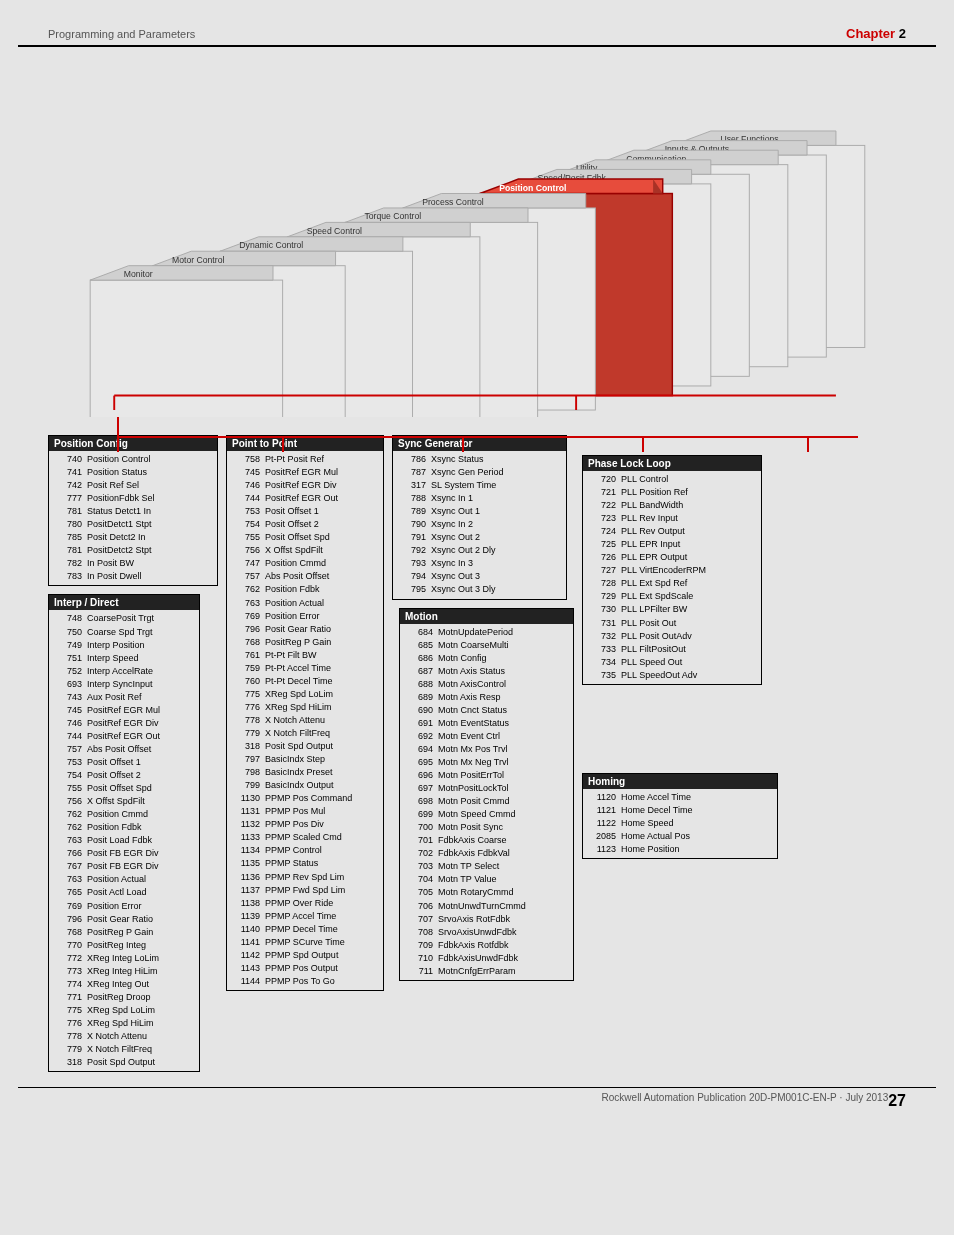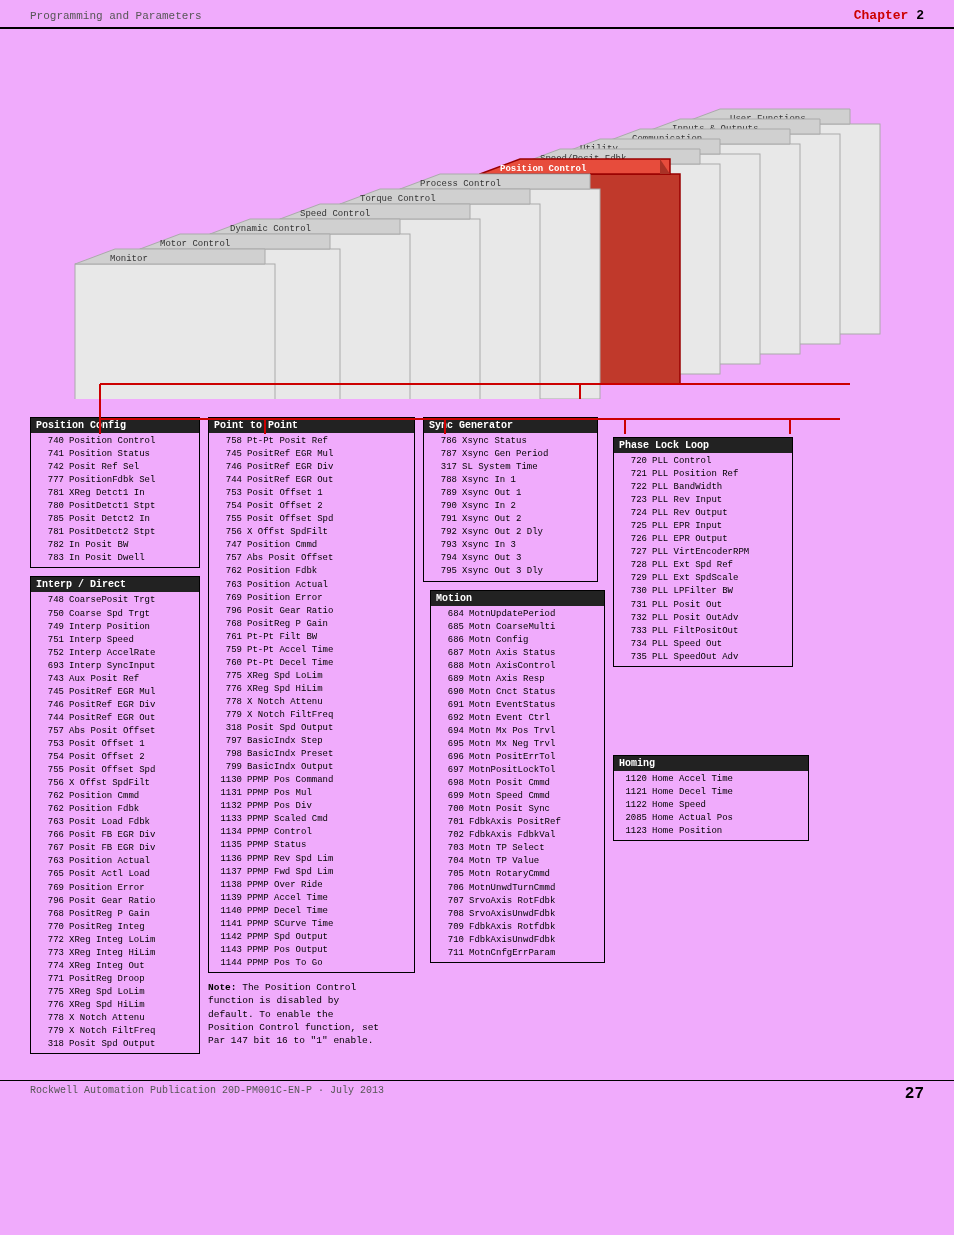--- a/index.html
+++ b/index.html
@@ -8,24 +8,23 @@
       background: #fff;
       width: 954px;
       min-height: 1235px;
       position: relative;
       font-size: 11px;
       color: #000;
     }
     .page {
       width: 954px;
       min-height: 1235px;
-      padding: 0;
+      padding: 18px;
       position: relative;
-      background: #f0abfc;
-      font-family: Liberation Mono, monospace;
+      background: #e5e5e5;
     }
     
     .header {
       display: flex;
       justify-content: space-between;
       align-items: center;
       padding: 8px 30px 4px 30px;
       border-bottom: 2px solid #000;
     }
     .header-left {
@@ -244,21 +243,21 @@
               <div class="param-row">
                 <span class="param-num">742</span>
                 <span class="param-name">Posit Ref Sel</span>
               </div>
               <div class="param-row">
                 <span class="param-num">777</span>
                 <span class="param-name">PositionFdbk Sel</span>
               </div>
               <div class="param-row">
                 <span class="param-num">781</span>
-                <span class="param-name">XReg Detct1 In</span>
+                <span class="param-name">Status Detct1 In</span>
               </div>
               <div class="param-row">
                 <span class="param-num">780</span>
                 <span class="param-name">PositDetct1 Stpt</span>
               </div>
               <div class="param-row">
                 <span class="param-num">785</span>
                 <span class="param-name">Posit Detct2 In</span>
               </div>
               <div class="param-row">
@@ -269,21 +268,21 @@
                 <span class="param-num">782</span>
                 <span class="param-name">In Posit BW</span>
               </div>
               <div class="param-row">
                 <span class="param-num">783</span>
                 <span class="param-name">In Posit Dwell</span>
               </div>
             </div>
         </div>
 
-        <div class="param-table" style="width:170px;">
+        <div class="param-table" style="width:152px;">
           <div class="param-table-header">Interp / Direct</div>
           <div class="param-table-body" id="interp-direct-body">
               <div class="param-row">
                 <span class="param-num">748</span>
                 <span class="param-name">CoarsePosit Trgt</span>
               </div>
               <div class="param-row">
                 <span class="param-num">750</span>
                 <span class="param-name">Coarse Spd Trgt</span>
               </div>
@@ -417,21 +416,21 @@
               </div>
               <div class="param-row">
                 <span class="param-num">318</span>
                 <span class="param-name">Posit Spd Output</span>
               </div>
             </div>
         </div>
       </div>
 
       <div>
-        <div class="param-table" style="width:207px;">
+        <div class="param-table" style="width:158px;">
           <div class="param-table-header">Point to Point</div>
           <div class="param-table-body" id="point-to-point-body">
               <div class="param-row">
                 <span class="param-num">758</span>
                 <span class="param-name">Pt-Pt Posit Ref</span>
               </div>
               <div class="param-row">
                 <span class="param-num">745</span>
                 <span class="param-name">PositRef EGR Mul</span>
               </div>
@@ -587,24 +586,20 @@
                 <span class="param-num">1143</span>
                 <span class="param-name">PPMP Pos Output</span>
               </div>
               <div class="param-row">
                 <span class="param-num">1144</span>
                 <span class="param-name">PPMP Pos To Go</span>
               </div>
             </div>
         </div>
 
-        <div class="note-box" style="width:175px; margin-top:8px;">
-          <strong>Note:</strong>
-          <span> The Position Control function is disabled by default. To enable the Position Control function, set Par 147 bit 16 to "1" enable.</span>
-        </div>
       </div>
 
       <div style="display:flex; flex-direction:column; gap:8px;">
 
         <div class="param-table" style="width:175px;">
           <div class="param-table-header">Sync Generator</div>
           <div class="param-table-body" id="sync-generator-body">
               <div class="param-row">
                 <span class="param-num">786</span>
                 <span class="param-name">Xsync Status</span>
@@ -714,21 +709,21 @@
               <div class="param-row">
                 <span class="param-num">699</span>
                 <span class="param-name">Motn Speed Cmmd</span>
               </div>
               <div class="param-row">
                 <span class="param-num">700</span>
                 <span class="param-name">Motn Posit Sync</span>
               </div>
               <div class="param-row">
                 <span class="param-num">701</span>
-                <span class="param-name">FdbkAxis PositRef</span>
+                <span class="param-name">FdbkAxis Coarse</span>
               </div>
               <div class="param-row">
                 <span class="param-num">702</span>
                 <span class="param-name">FdbkAxis FdbkVal</span>
               </div>
               <div class="param-row">
                 <span class="param-num">703</span>
                 <span class="param-name">Motn TP Select</span>
               </div>
               <div class="param-row">
@@ -862,17 +857,17 @@
                 <span class="param-num">1123</span>
                 <span class="param-name">Home Position</span>
               </div>
             </div>
         </div>
       </div>
 
     </div>
   </div>
 
-  <div class="footer" style="margin-top:30px; position:relative; padding: 4px 30px;">
+  <div class="footer" style="margin-top:20px; position:relative; padding: 4px 30px; justify-content: flex-end;">
     <span class="footer-left">Rockwell Automation Publication 20D-PM001C-EN-P · July 2013</span>
     <span class="footer-right">27</span>
   </div>
 </div>
 
 </body></html>

